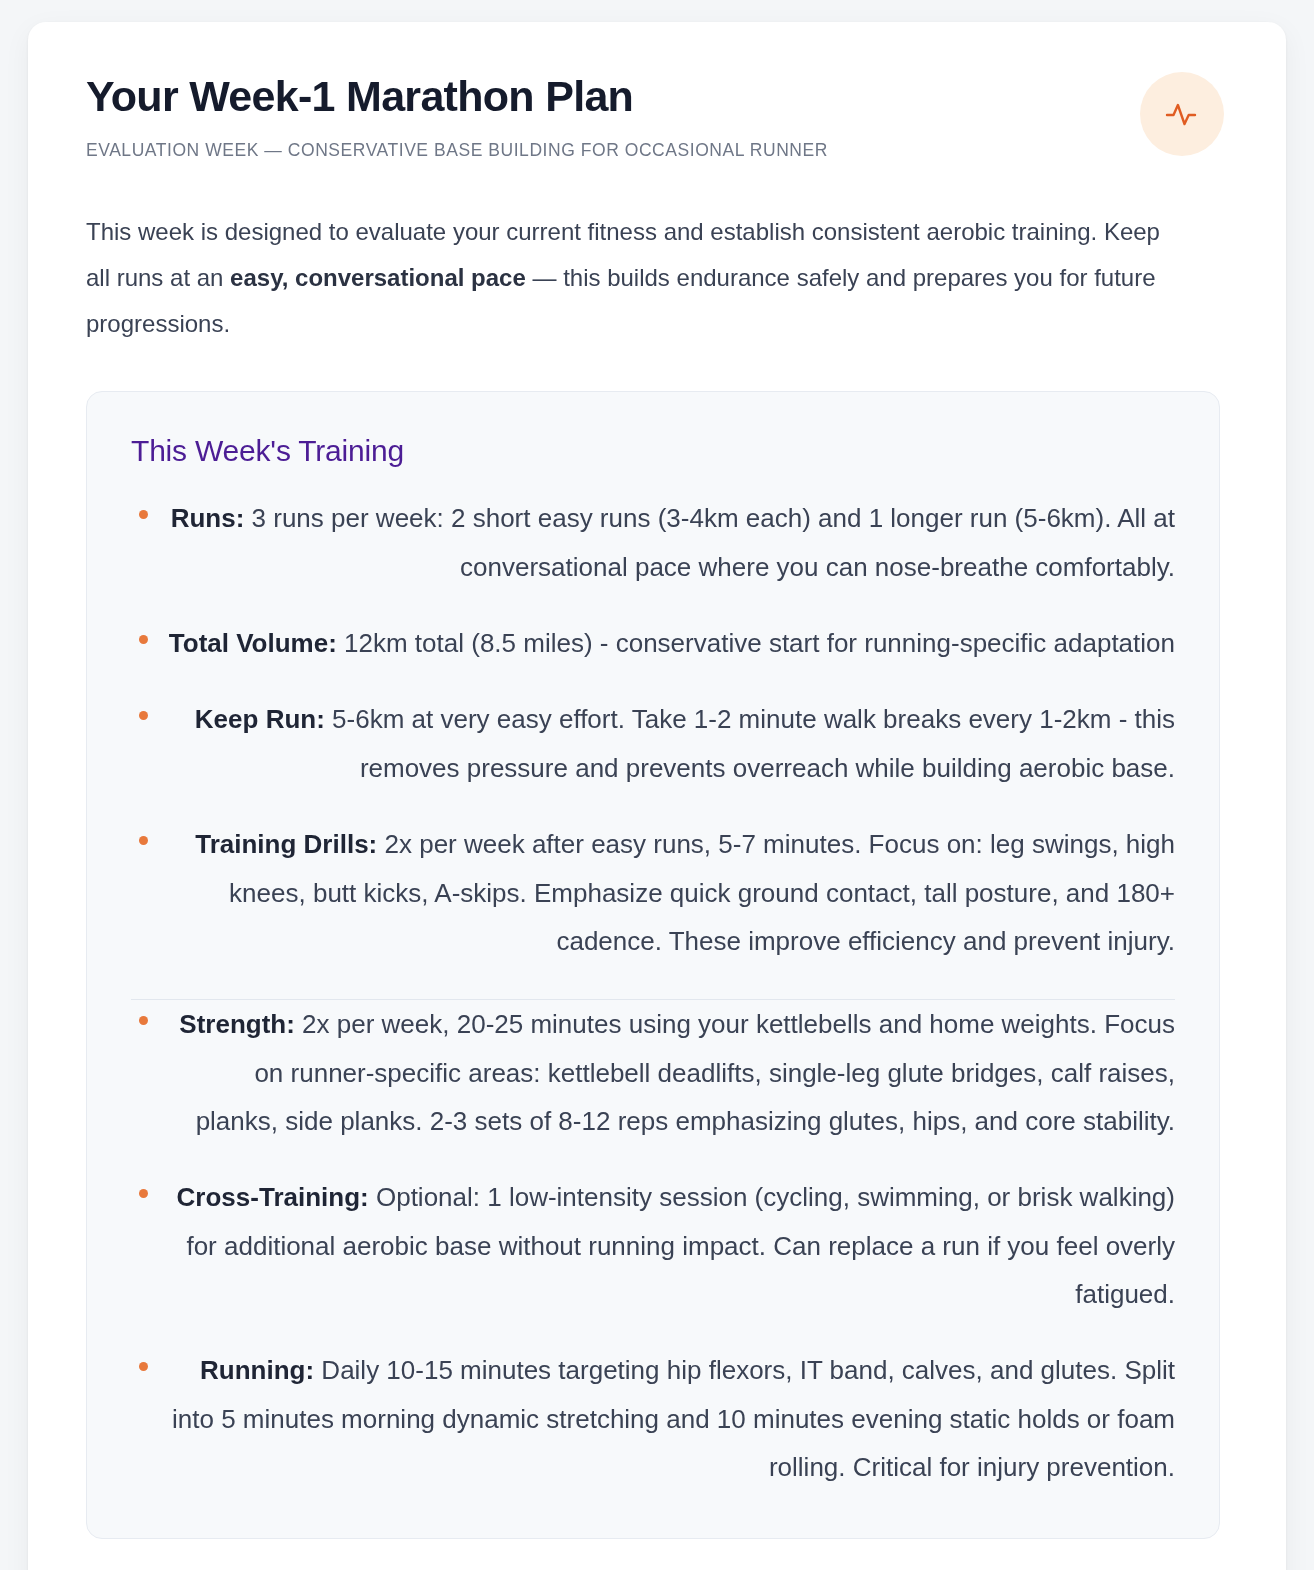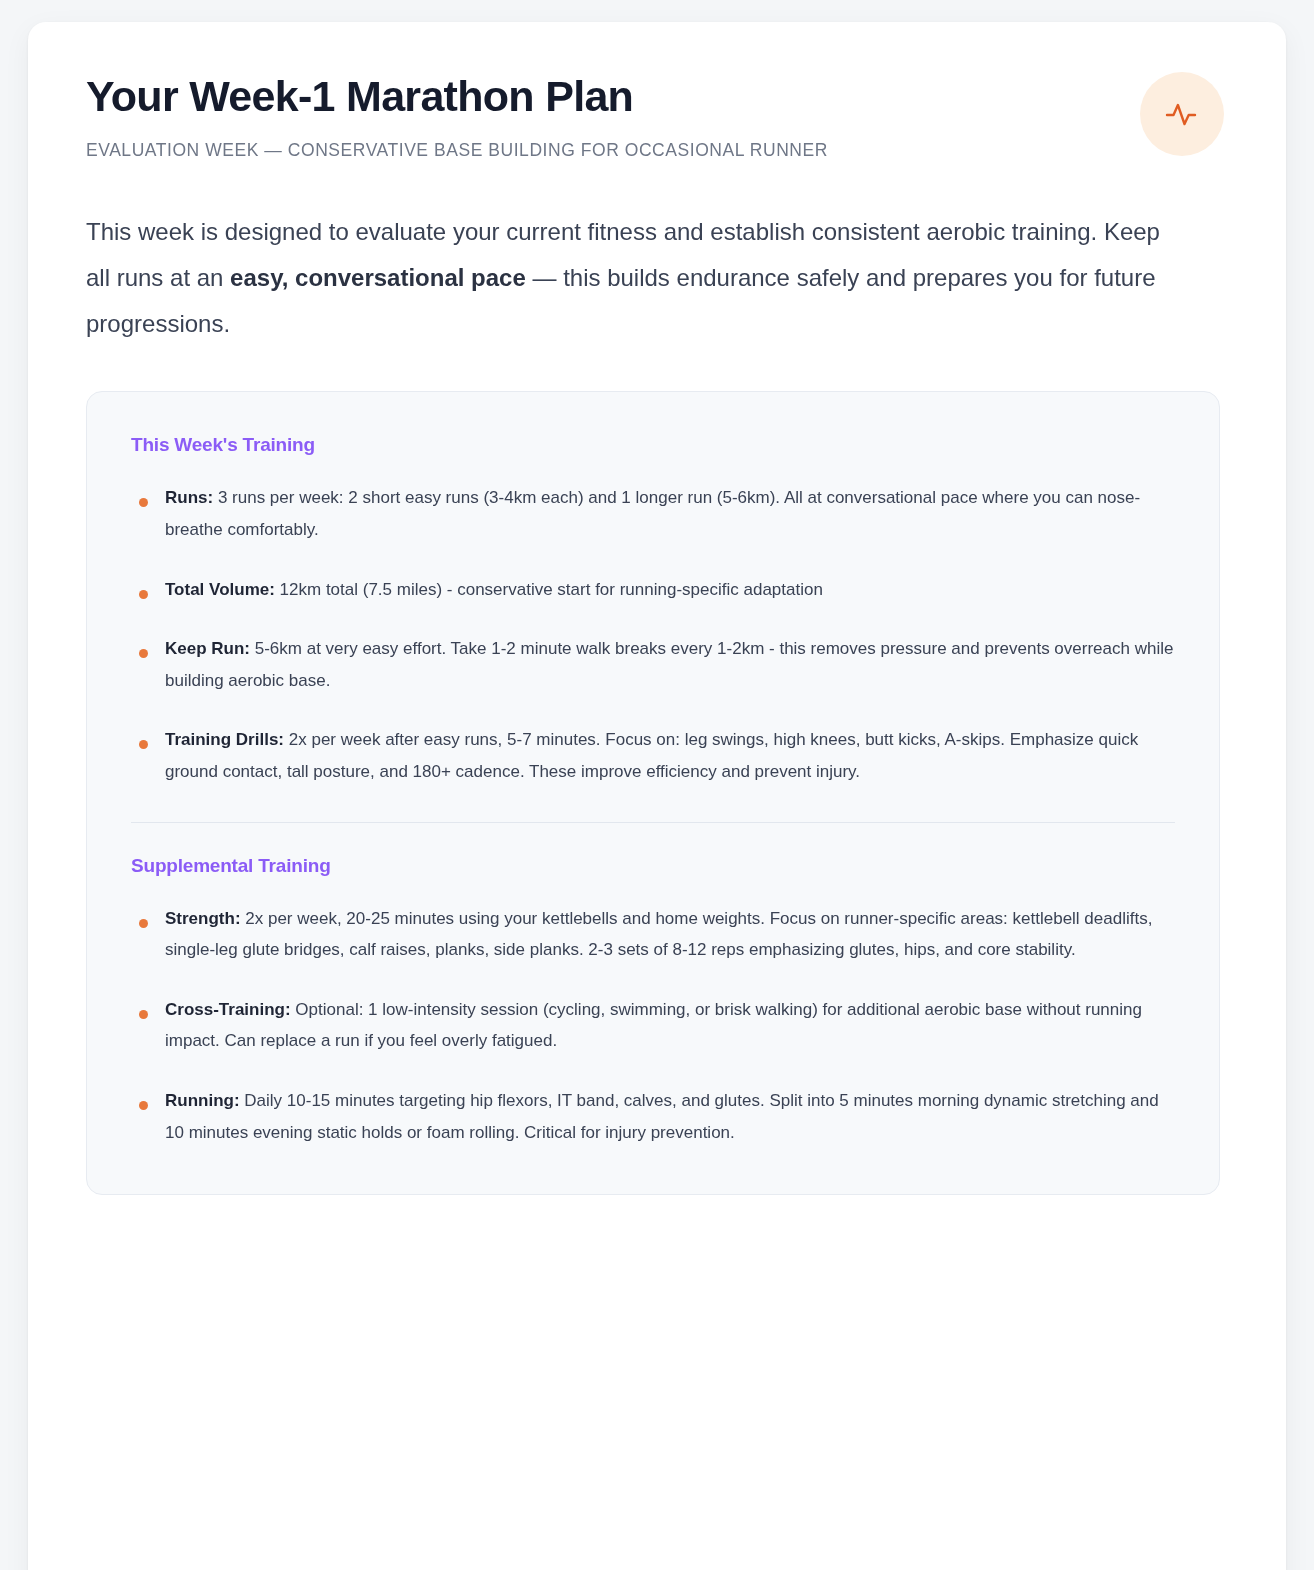--- a/index.html
+++ b/index.html
@@ -94,37 +94,38 @@
     margin-left: 0;
     margin-right: 8px;
     background: #f7f9fb;
     border: 1px solid #e7ebf1;
     border-radius: 16px;
     padding: 42px 44px 46px 44px;
     box-sizing: border-box;
   }
 
   .section-heading {
-    font-size: 19px;
-    font-weight: 700;
-    color: #8b5cf6;
+    font-size: 30px;
+    font-weight: 400;
+    color: #4c1d95;
     letter-spacing: -0.2px;
     margin: 0 0 26px 0;
   }
   .section-heading.second { margin-top: 32px; }
 
   .bullets { list-style: none; margin: 0; padding: 0; }
 
   .bullet {
     position: relative;
     padding-left: 34px;
     margin-bottom: 28px;
-    font-size: 17px;
+    font-size: 26px;
     line-height: 1.86;
     color: #3a4254;
+    text-align: right;
   }
   .bullet:last-child { margin-bottom: 0; }
 
   .bullet .dot {
     position: absolute;
     left: 8px;
     top: 16px;
     width: 9px;
     height: 9px;
     border-radius: 50%;
@@ -167,33 +168,32 @@
 
     <div class="panel">
 
       <h2 class="section-heading">This Week's Training</h2>
 
       <ul class="bullets">
         <li class="bullet">
           <span class="dot"></span><span class="lead">Runs:</span><span> 3 runs per week: 2 short easy runs (3-4km each) and 1 longer run (5-6km). All at conversational pace where you can nose-breathe comfortably.</span>
         </li>
         <li class="bullet">
-          <span class="dot"></span><span class="lead">Total Volume:</span><span> 12km total (7.5 miles) - conservative start for running-specific adaptation</span>
+          <span class="dot"></span><span class="lead">Total Volume:</span><span> 12km total (8.5 miles) - conservative start for running-specific adaptation</span>
         </li>
         <li class="bullet">
           <span class="dot"></span><span class="lead">Keep Run:</span><span> 5-6km at very easy effort. Take 1-2 minute walk breaks every 1-2km - this removes pressure and prevents overreach while building aerobic base.</span>
         </li>
         <li class="bullet">
           <span class="dot"></span><span class="lead">Training Drills:</span><span> 2x per week after easy runs, 5-7 minutes. Focus on: leg swings, high knees, butt kicks, A-skips. Emphasize quick ground contact, tall posture, and 180+ cadence. These improve efficiency and prevent injury.</span>
         </li>
       </ul>
 
       <hr class="divider">
 
-      <h2 class="section-heading second">Supplemental Training</h2>
 
       <ul class="bullets">
         <li class="bullet">
           <span class="dot"></span><span class="lead">Strength:</span><span> 2x per week, 20-25 minutes using your kettlebells and home weights. Focus on runner-specific areas: kettlebell deadlifts, single-leg glute bridges, calf raises, planks, side planks. 2-3 sets of 8-12 reps emphasizing glutes, hips, and core stability.</span>
         </li>
         <li class="bullet">
           <span class="dot"></span><span class="lead">Cross-Training:</span><span> Optional: 1 low-intensity session (cycling, swimming, or brisk walking) for additional aerobic base without running impact. Can replace a run if you feel overly fatigued.</span>
         </li>
         <li class="bullet">
           <span class="dot"></span><span class="lead">Running:</span><span> Daily 10-15 minutes targeting hip flexors, IT band, calves, and glutes. Split into 5 minutes morning dynamic stretching and 10 minutes evening static holds or foam rolling. Critical for injury prevention.</span>

